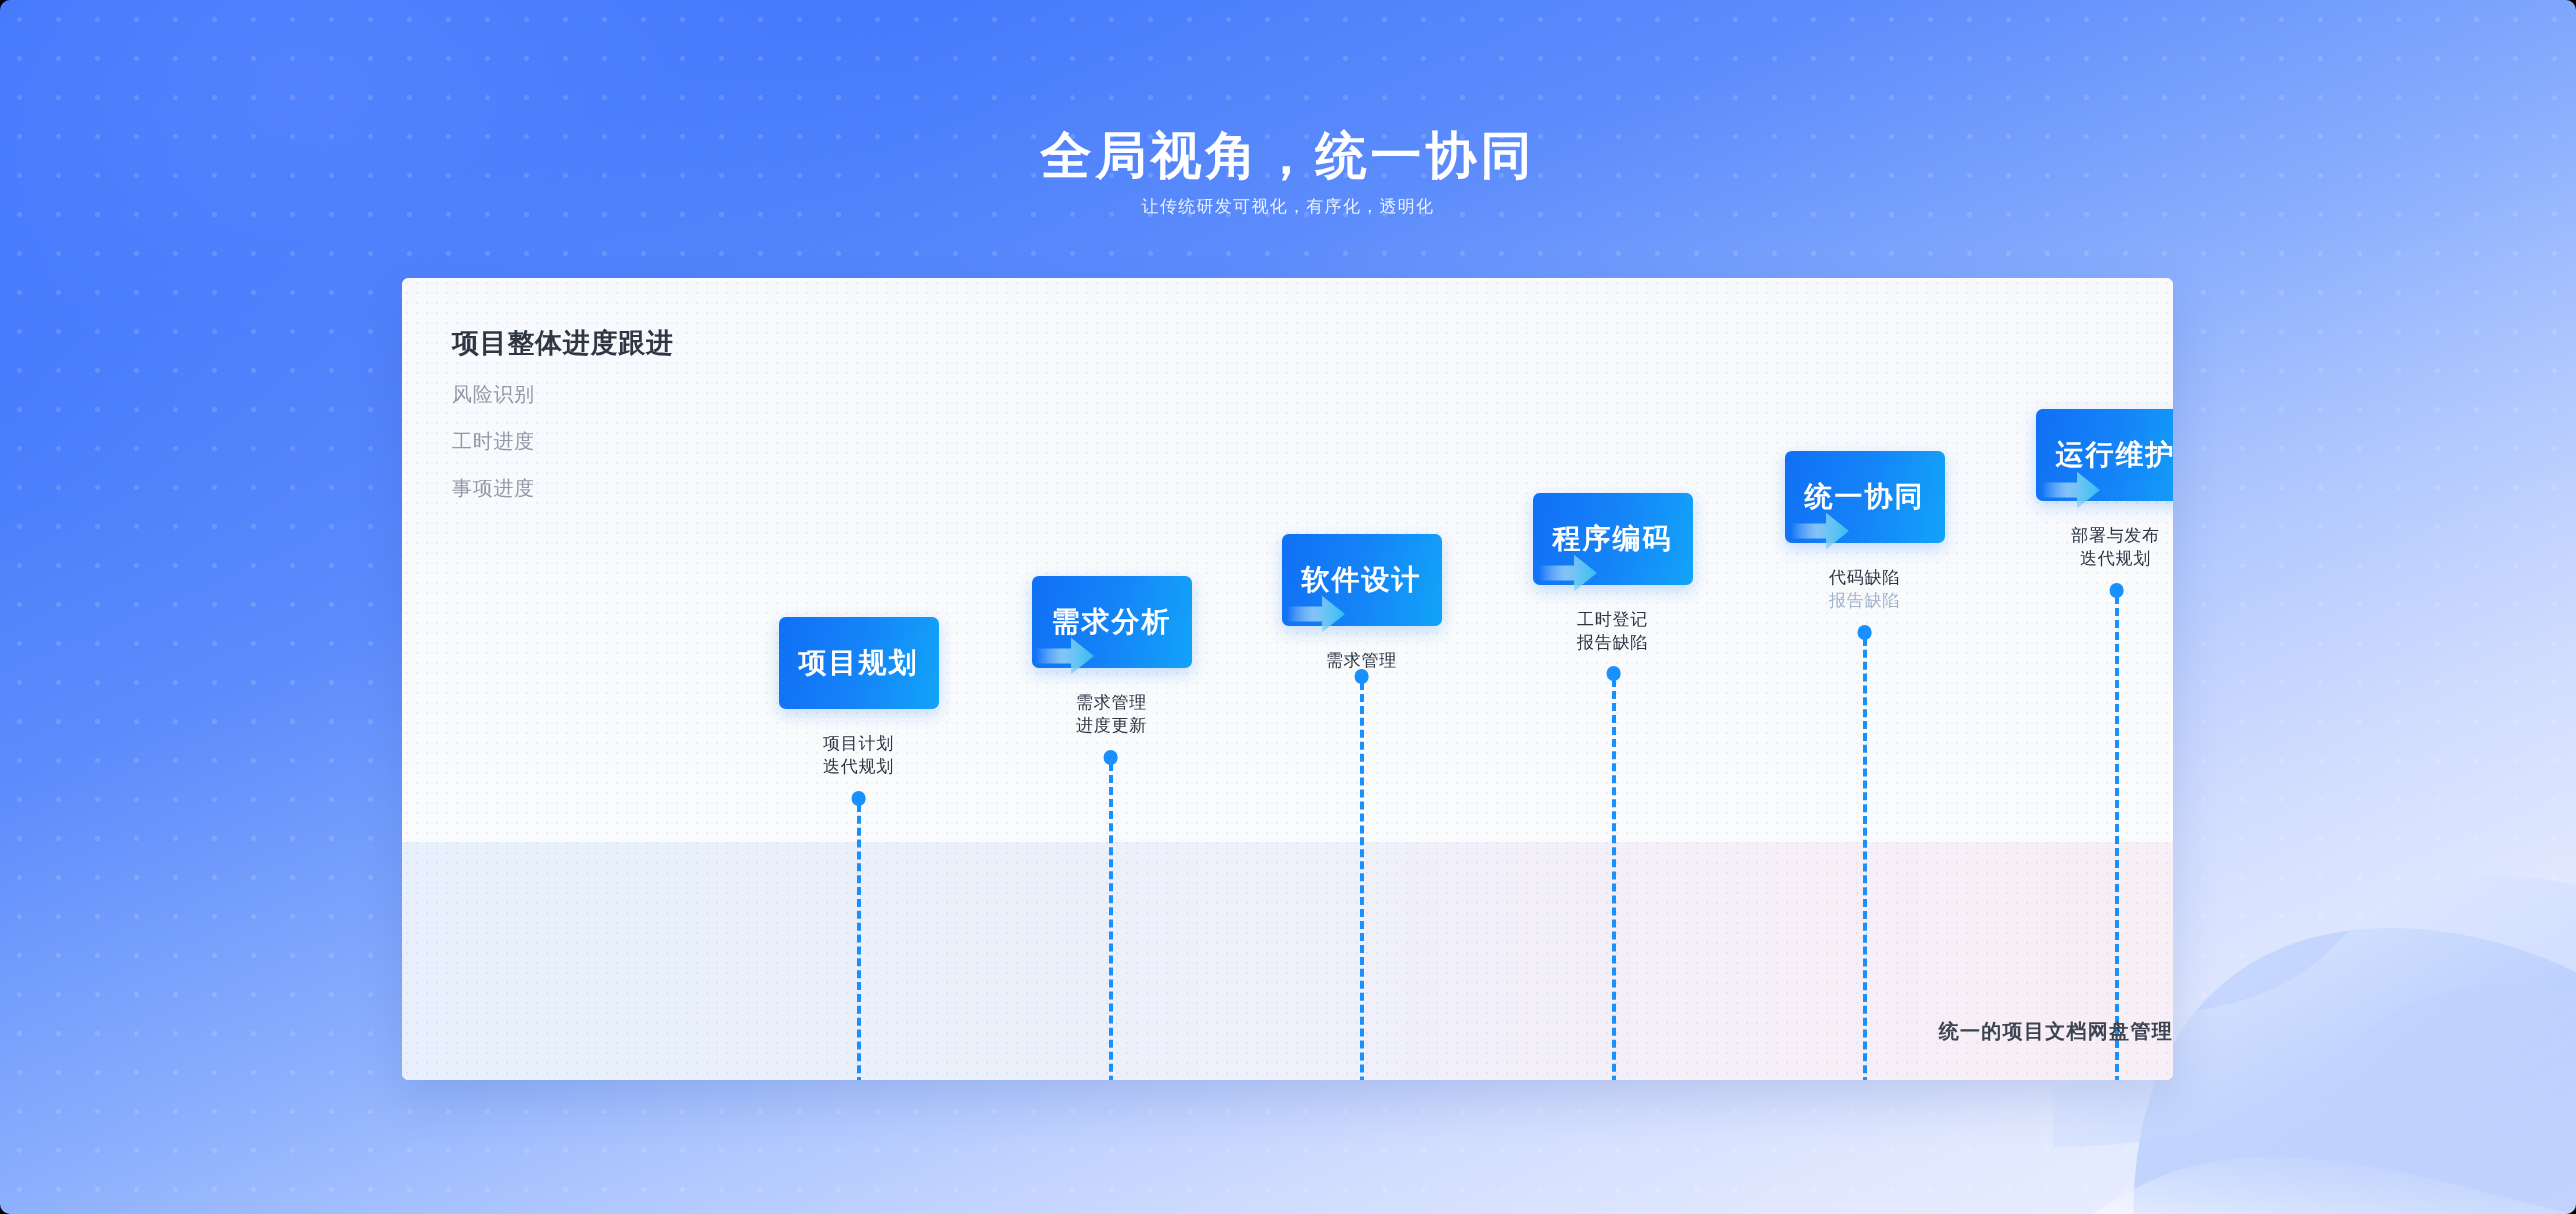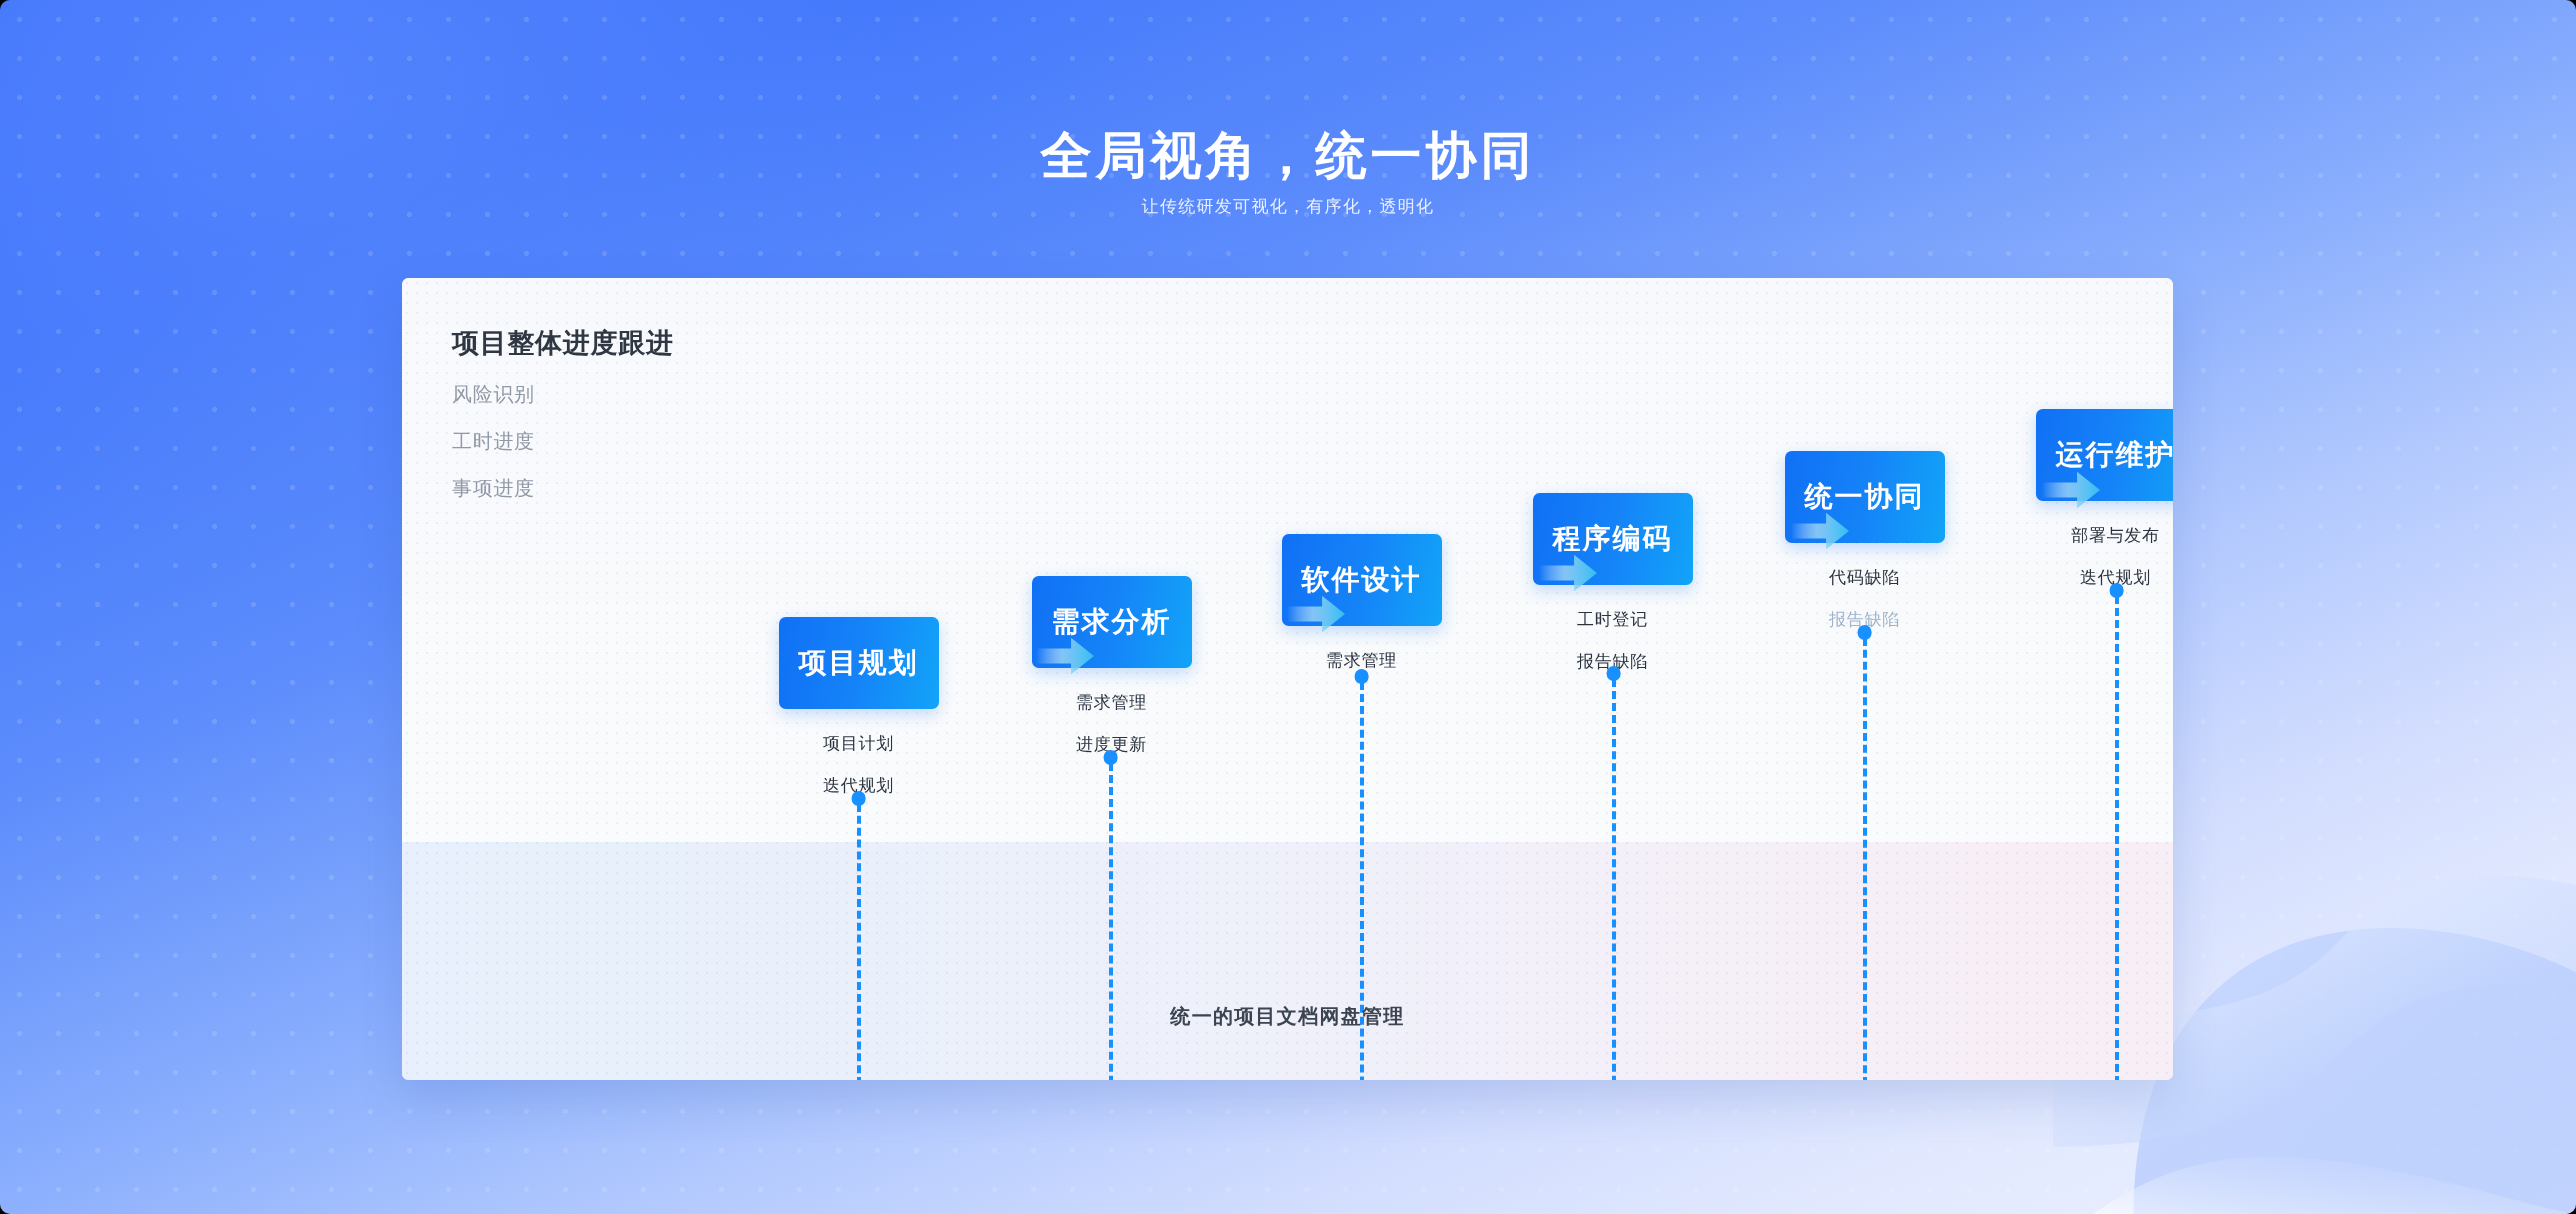--- a/index.html
+++ b/index.html
@@ -83,41 +83,41 @@
   .card-head { position:absolute; left:50px; top:47px; }
   .card-head .title {
     font-size:27px; font-weight:700; color:#2f3742; letter-spacing:0.7px;
   }
   .card-head .bullet {
     margin-top:20px; font-size:20px; color:#9199a6; letter-spacing:0.7px;
   }
   .card-head .bullet:first-of-type { margin-top:19px; }
 
   .footer-note {
-    position:absolute; left:0; right:0; bottom:50px;
-    text-align:center;
+    position:absolute; left:0; right:0; bottom:35px;
+    text-align:right;
     font-size:20px; font-weight:700; color:#3b4450; letter-spacing:1.3px;
   }
 
   
   .step { position:absolute; width:201px; text-align:center; }
   .chip {
     display:inline-block;
     padding:27px 20px;
     min-width:149px;
     border-radius:6.7px;
     background:linear-gradient(100deg,#1070f5 0%,#1583f8 50%,#12a4f8 100%);
     color:#fff; font-size:28px; font-weight:700; letter-spacing:2px;
     box-shadow:0 5.4px 14.8px rgba(18,120,246,.22);
     white-space:nowrap;
   }
   .subs { margin-top:23px; }
   .subs .s {
     font-size:17px; color:#2b3340; letter-spacing:0.7px;
-    margin-top:19px; white-space:nowrap;
+    white-space:nowrap;
   }
   .subs .s:first-child { margin-top:0; }
   .subs .s.muted { color:#9fb3cc; }
 
   
   .arrow { position:absolute; width:58px; height:42px; }
 
   
   .conn { position:absolute; width:17.4px; }
   .conn .dot {

